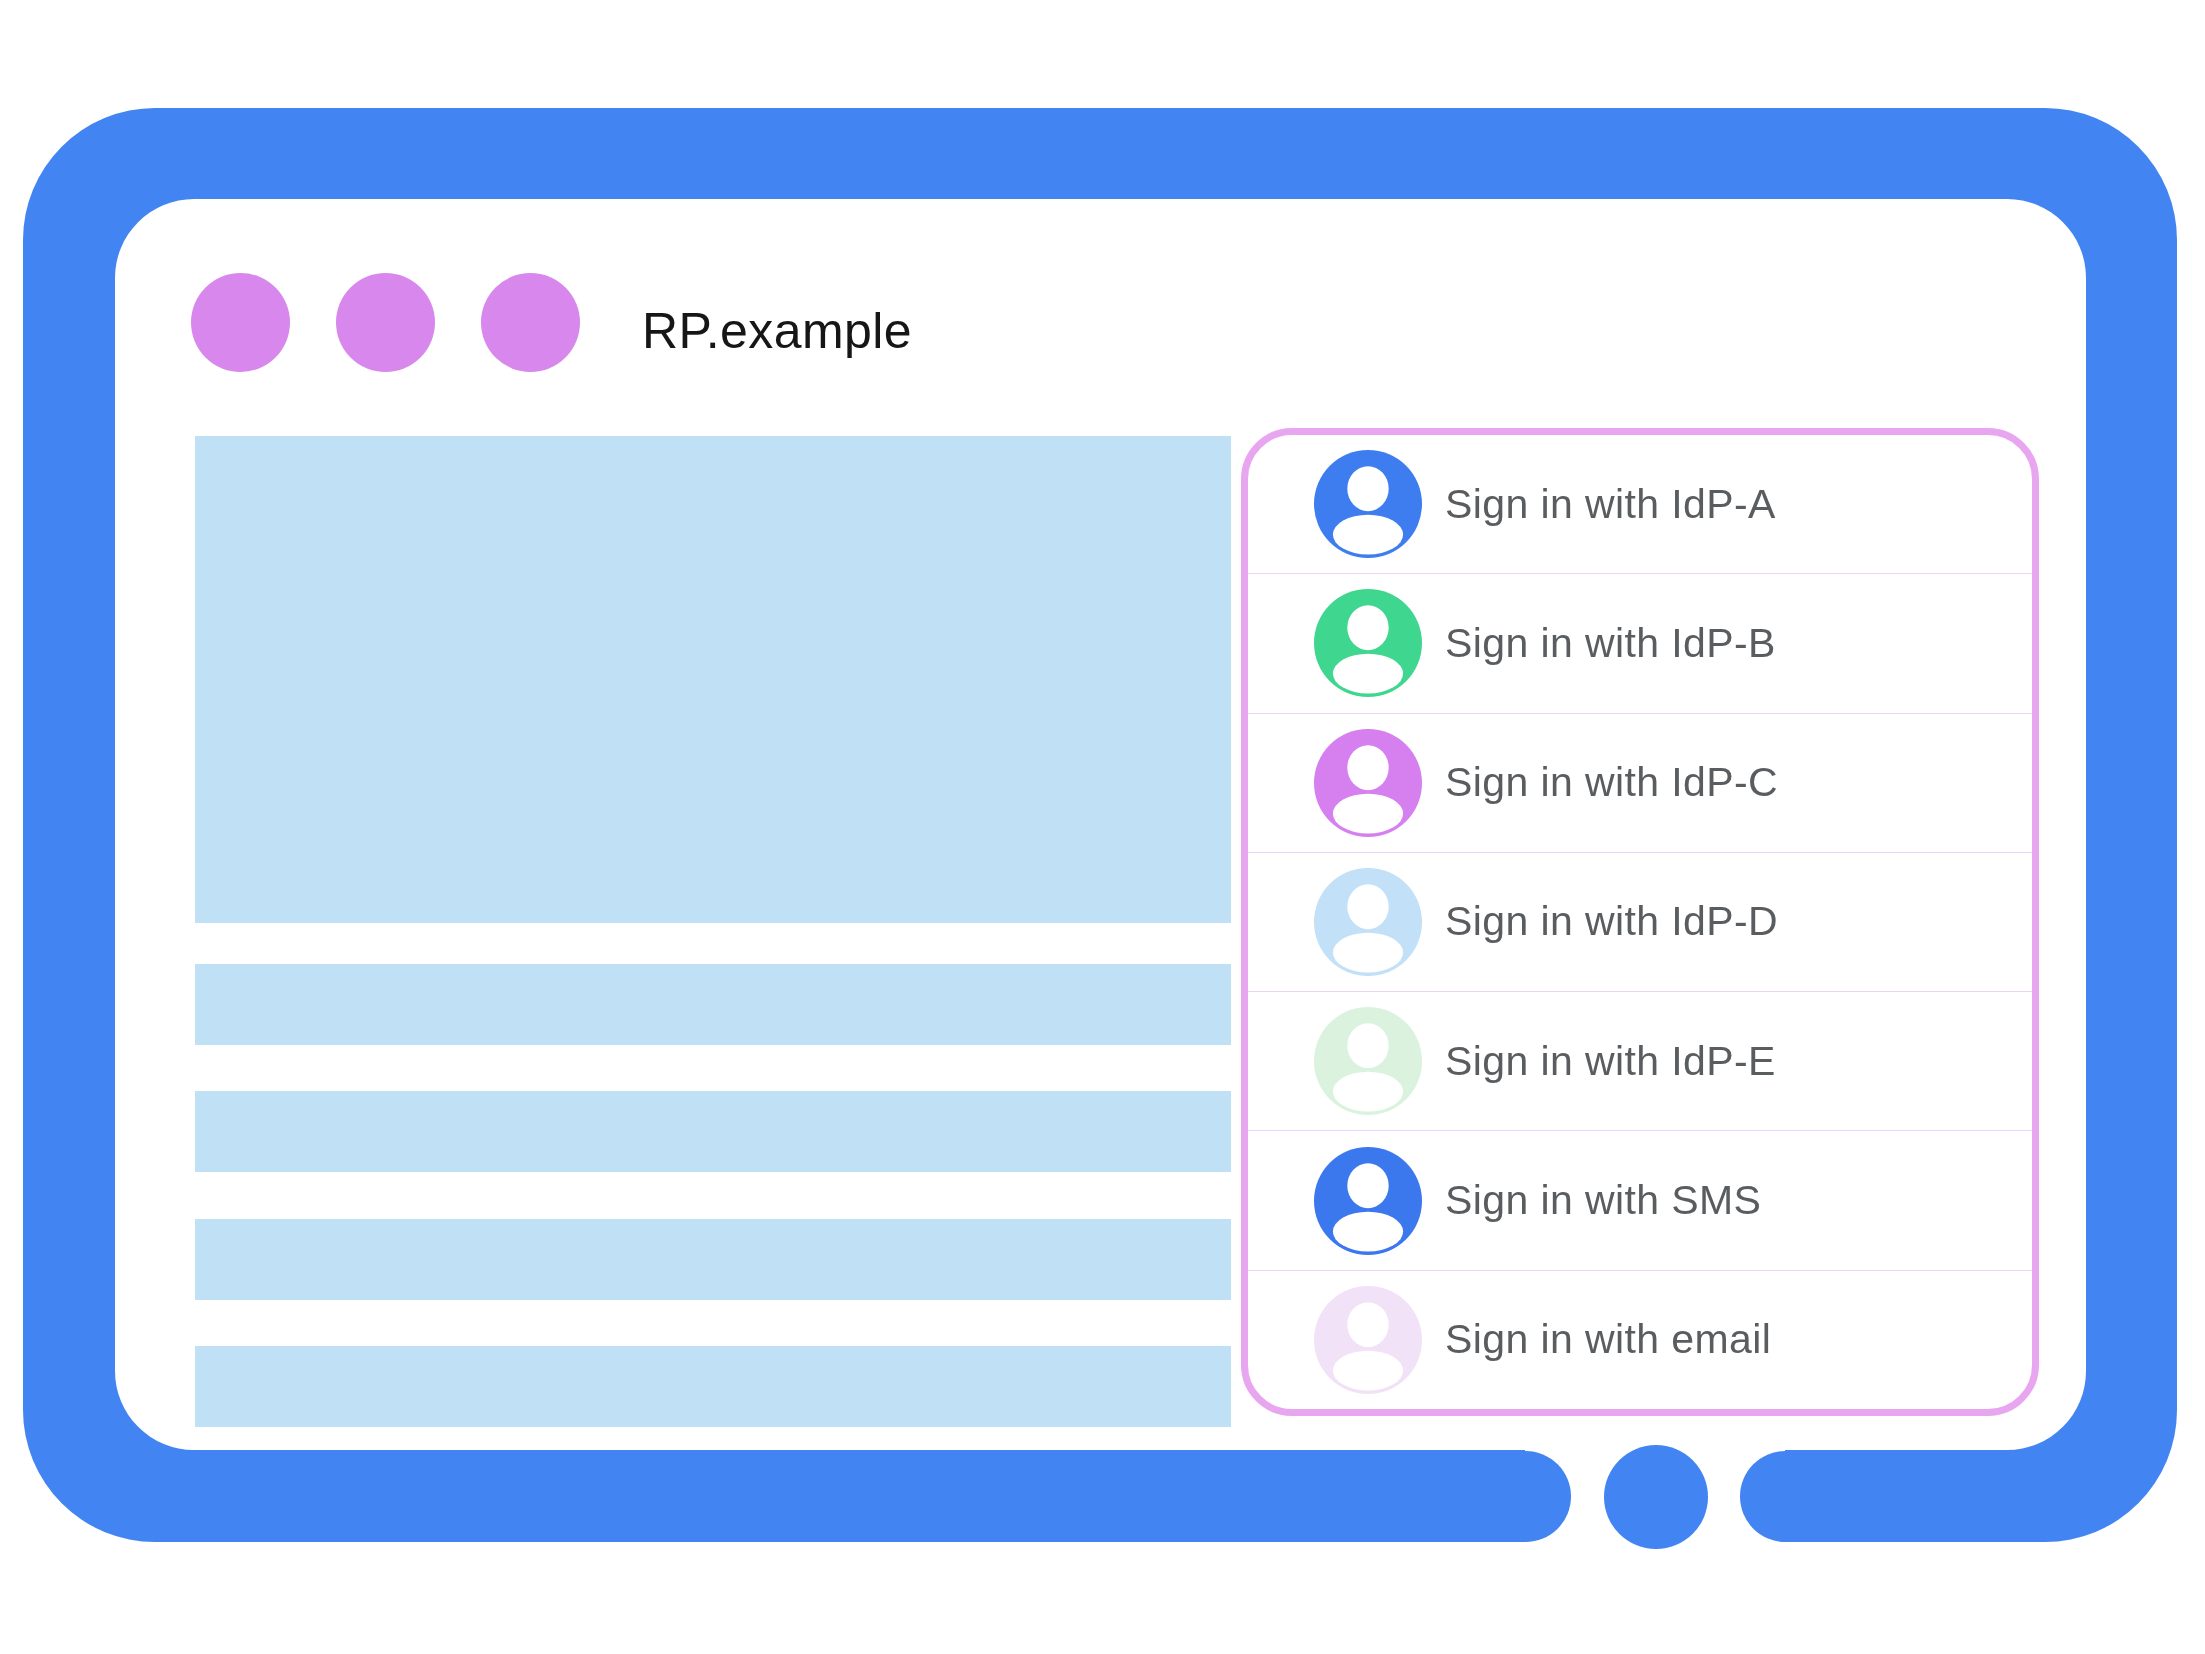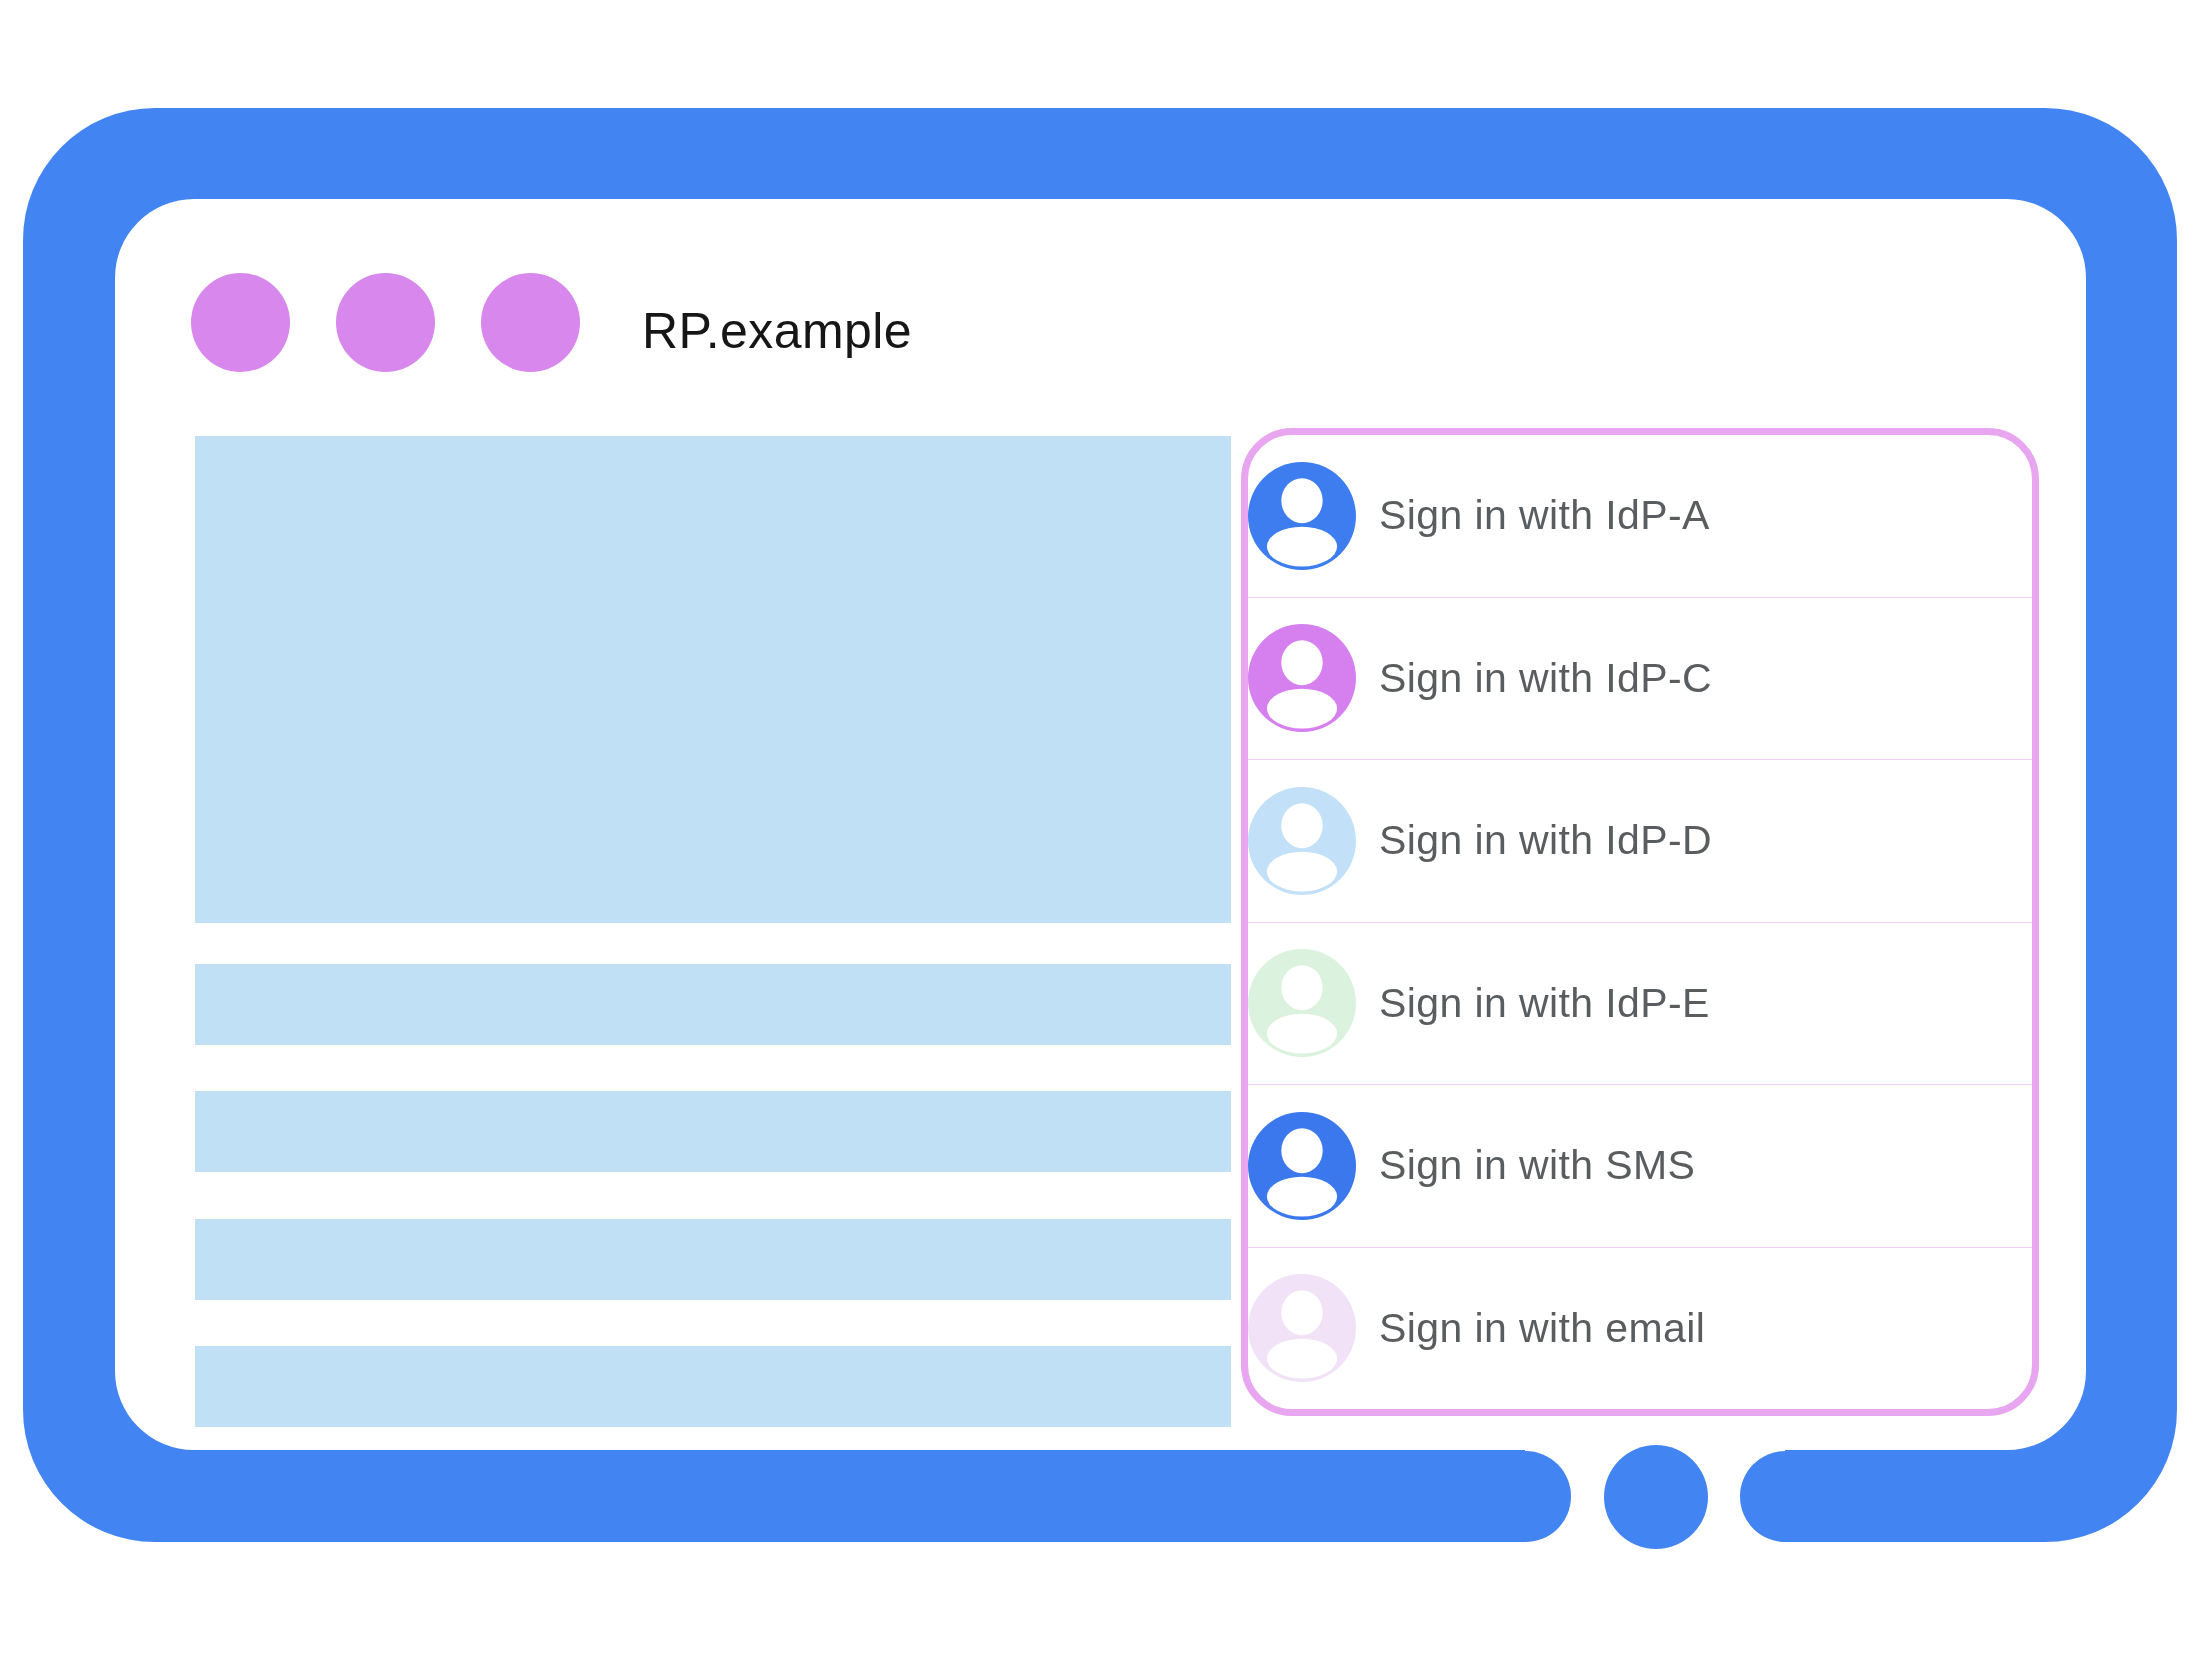--- a/index.html
+++ b/index.html
@@ -41,21 +41,21 @@
   
   .hero{left:195px;top:436px;width:1036px;height:487px;background:var(--ph-color);}
   .lines{left:195px;top:964px;width:1036px;height:463px;
     display:flex;flex-direction:column;justify-content:space-between;}
   .line{width:100%;height:81px;background:var(--ph-color);}
 
   
   .panel{left:1241px;top:428px;width:798px;height:988px;background:#ffffff;
     border:7px solid var(--panel-border);border-radius:51px;
     display:flex;flex-direction:column;overflow:hidden;}
-  .signin-row{flex:1;display:flex;align-items:center;cursor:pointer;}
+  .signin-row{flex:1;display:flex;align-items:center;padding-left:66px;cursor:pointer;}
   .signin-row + .signin-row{border-top:1.8px solid var(--divider);}
   .avatar{width:108px;height:108px;flex:0 0 auto;display:block;}
   .row-label{margin-left:23px;font-size:41px;font-weight:500;
     color:var(--label-color);letter-spacing:0.4px;white-space:nowrap;}
 </style>
 </head>
 <body>
 
 <div class="abs frame"></div>
 <div class="abs screen"></div>
@@ -83,20 +83,28 @@
 <div class="abs panel">
   <div class="signin-row">
     <svg class="avatar" viewBox="0 0 60 60">
       <circle class="avatar-bg" cx="30" cy="30" r="30" fill="#3D7DEF"></circle>
       <ellipse cx="30" cy="21.5" rx="11.5" ry="12.5" fill="#ffffff"></ellipse>
       <ellipse cx="30" cy="47" rx="19.5" ry="11" fill="#ffffff"></ellipse>
     </svg>
     <span class="row-label">Sign in with IdP-A</span>
   </div>
 
+  <div class="signin-row">
+    <svg class="avatar" viewBox="0 0 60 60">
+      <circle class="avatar-bg" cx="30" cy="30" r="30" fill="#3FD690"></circle>
+      <ellipse cx="30" cy="21.5" rx="11.5" ry="12.5" fill="#ffffff"></ellipse>
+      <ellipse cx="30" cy="47" rx="19.5" ry="11" fill="#ffffff"></ellipse>
+    </svg>
+    <span class="row-label">Sign in with IdP-B</span>
+  </div>
 
   <div class="signin-row">
     <svg class="avatar" viewBox="0 0 60 60">
       <circle class="avatar-bg" cx="30" cy="30" r="30" fill="#D67FEF"></circle>
       <ellipse cx="30" cy="21.5" rx="11.5" ry="12.5" fill="#ffffff"></ellipse>
       <ellipse cx="30" cy="47" rx="19.5" ry="11" fill="#ffffff"></ellipse>
     </svg>
     <span class="row-label">Sign in with IdP-C</span>
   </div>
 

